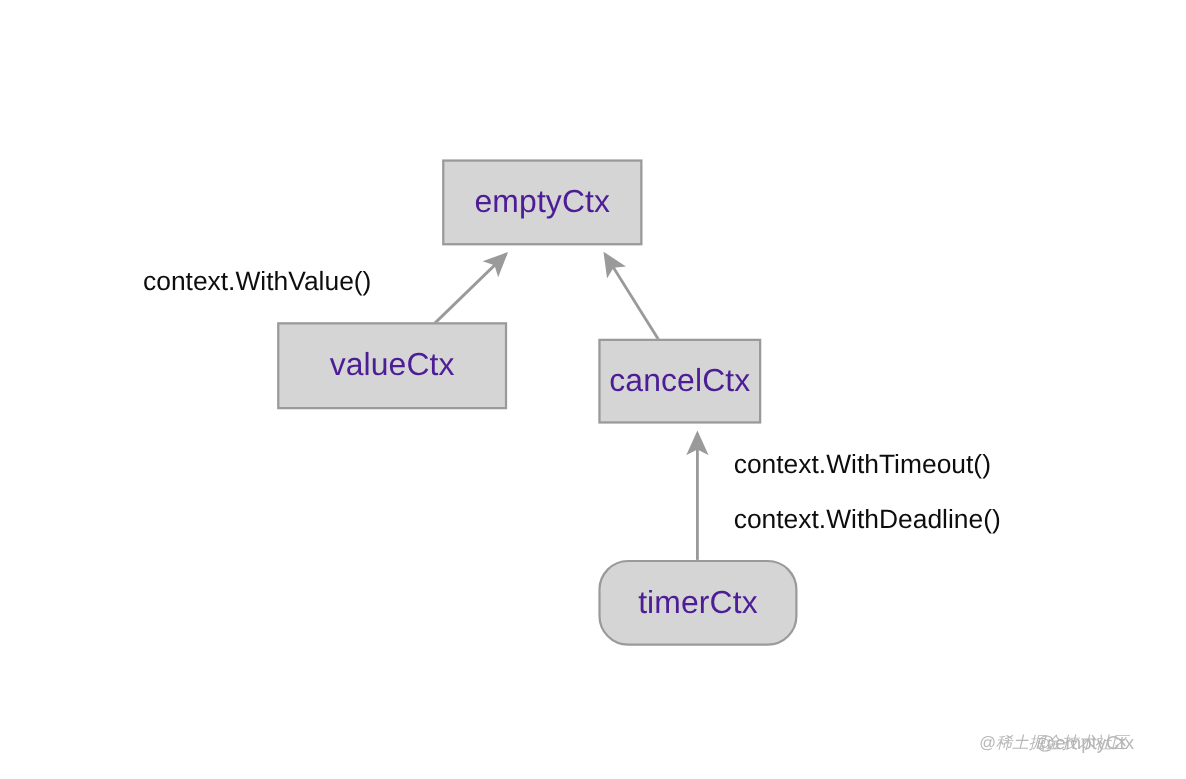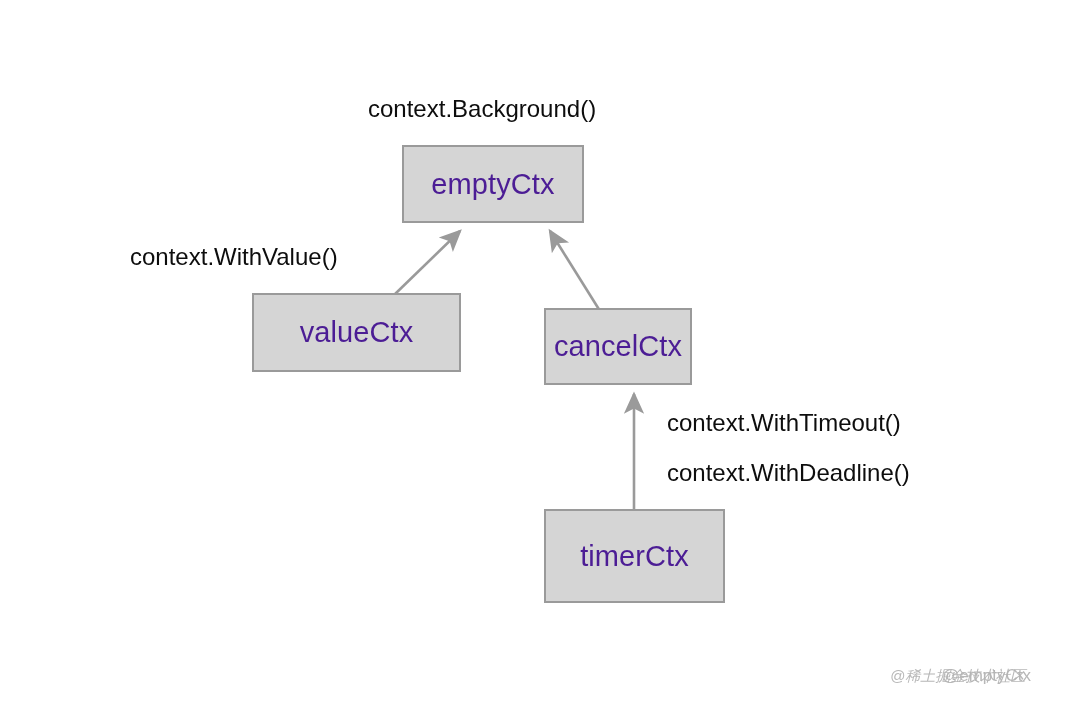--- a/index.html
+++ b/index.html
@@ -48,21 +48,21 @@
     font-size: 29px;
     font-weight: 400;
     line-height: 1;
     letter-spacing: 0.1px;
     white-space: nowrap;
   }
 
   #node-emptyctx  { left: 402px; top: 145px; width: 182px; height: 78px; }
   #node-valuectx  { left: 252px; top: 293px; width: 209px; height: 79px; }
   #node-cancelctx { left: 544px; top: 308px; width: 148px; height: 77px; text-align: right; }
-  #node-timerctx  { left: 544px; top: 509px; width: 181px; height: 94px; }
+  #node-timerctx  { left: 544px; top: 509px; width: 181px; height: 78px; border-radius: 27px; }
 
   
   .edge-label {
     position: absolute;
     z-index: 3;
     color: #0d0d0d;
     font-size: 24px;
     font-weight: 400;
     line-height: 1;
     white-space: nowrap;
@@ -128,21 +128,20 @@
   </div>
 
   <div class="node" id="node-cancelctx">
     <span class="node-label">cancelCtx</span>
   </div>
 
   <div class="node" id="node-timerctx">
     <span class="node-label">timerCtx</span>
   </div>
 
-  <div class="edge-label" id="label-background">context.Background()</div>
 
   <div class="edge-label" id="label-withvalue">context.WithValue()</div>
 
 
   <div class="edge-label" id="label-withdeadline">context.WithDeadline()</div>
 
   <div class="edge-label" id="label-withtimeout">context.WithTimeout()</div>
 
   <div id="watermark">
     <span class="watermark-text" id="watermark-site">@稀土掘金技术社区</span>

